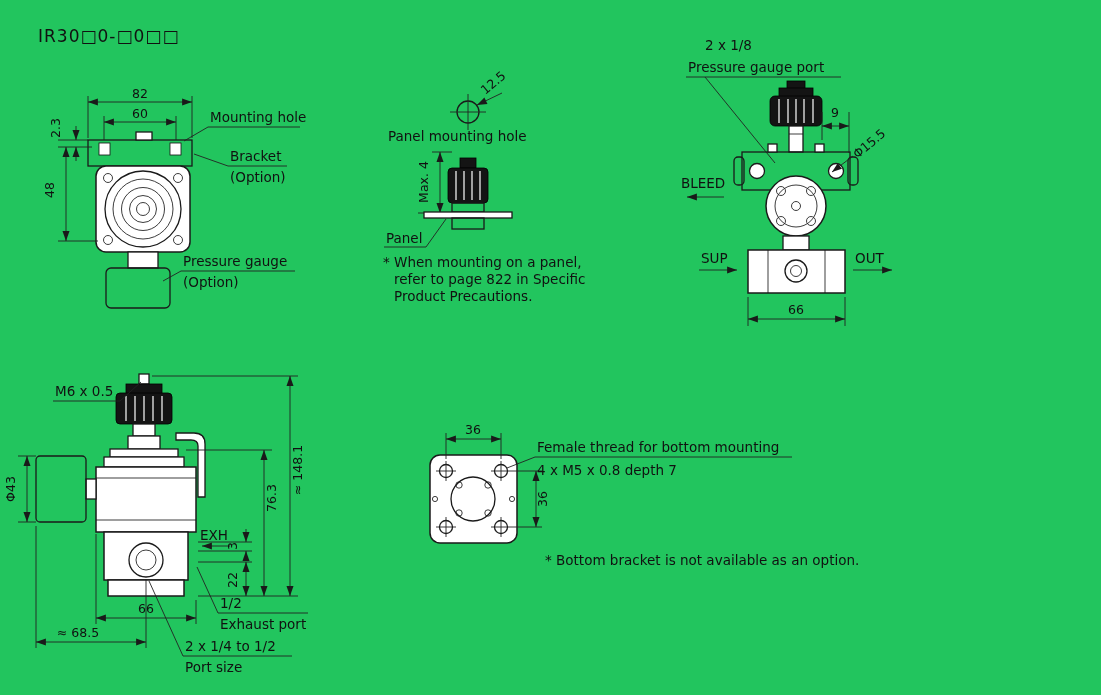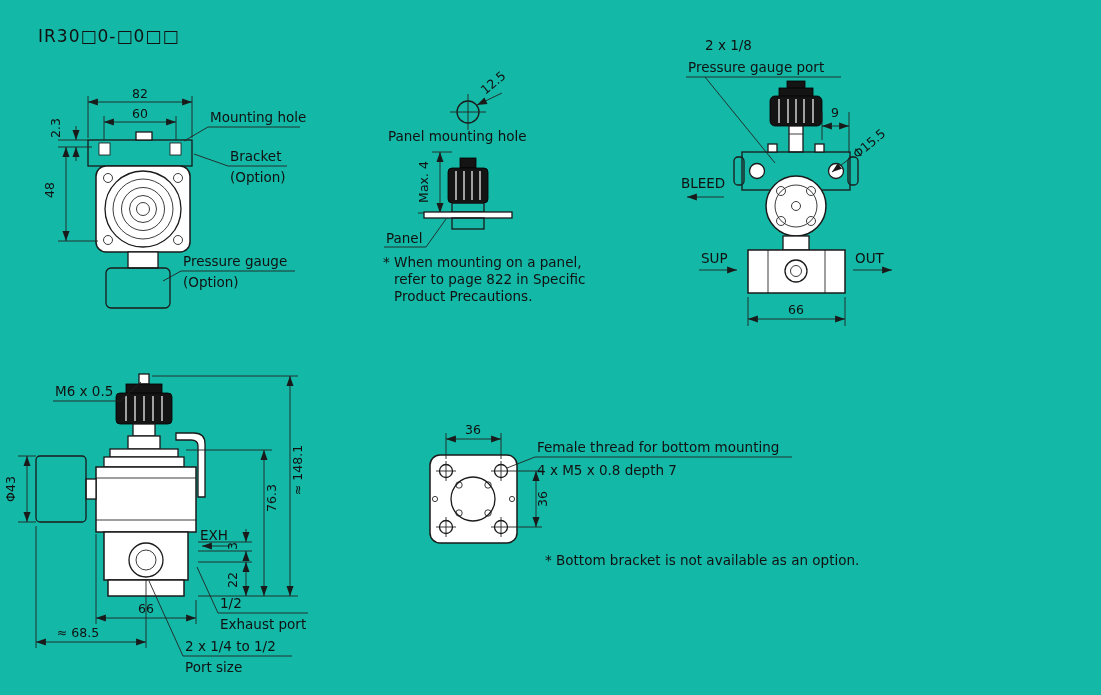--- a/index.html
+++ b/index.html
@@ -1,16 +1,16 @@
 <!DOCTYPE html>
 <html><head>
 <meta charset="utf-8">
 <style>
   html,body { margin:0; padding:0; background:#ffffff; }
-  #stage { position:relative; width:1101px; height:695px; background:#14b8a6; overflow:hidden; }
+  #stage { position:relative; width:1101px; height:695px; background:#22c55e; overflow:hidden; }
   svg { position:absolute; left:0; top:0; }
   text { font-family:"DejaVu Sans","Liberation Sans",sans-serif; fill:#111; stroke:none; }
   .t  { font-size:13.5px; }
   .d  { font-size:12.5px; }
   .title { font-size:17px; letter-spacing:1px; }
   .draw { stroke:#1a1a1a; fill:none; stroke-width:1.3; }
   .bold { stroke-width:1.5; }
   .thin { stroke-width:0.85; }
   .dimline { stroke:#222; stroke-width:0.9; fill:none; }
   .rib { stroke:#fff; stroke-width:1.2; }

